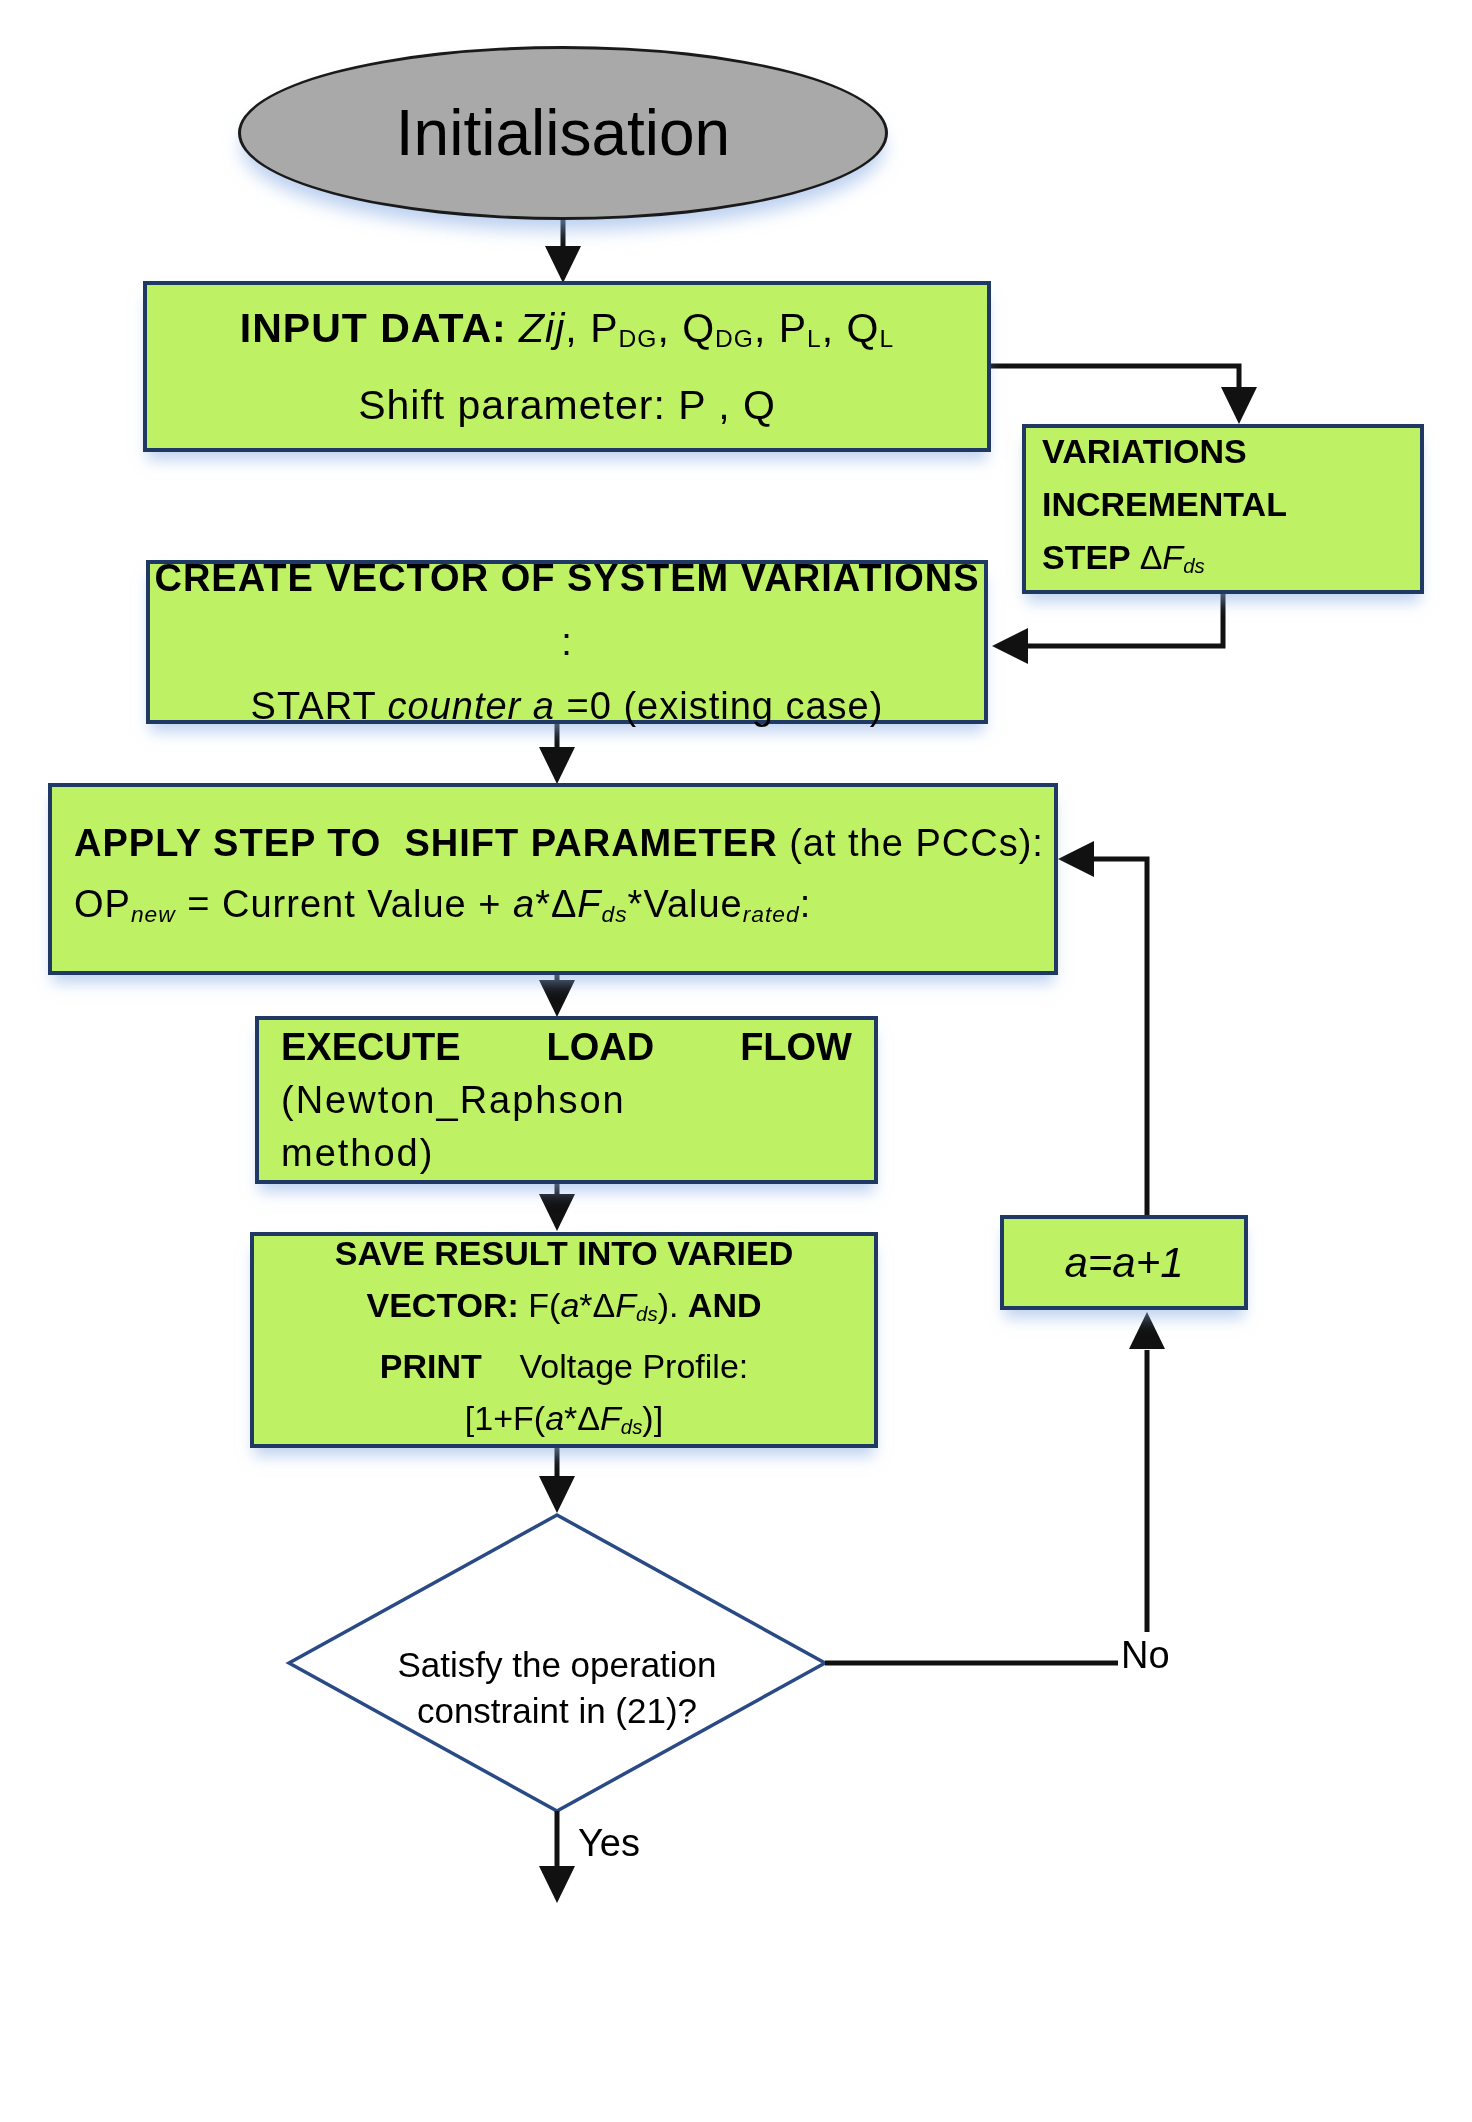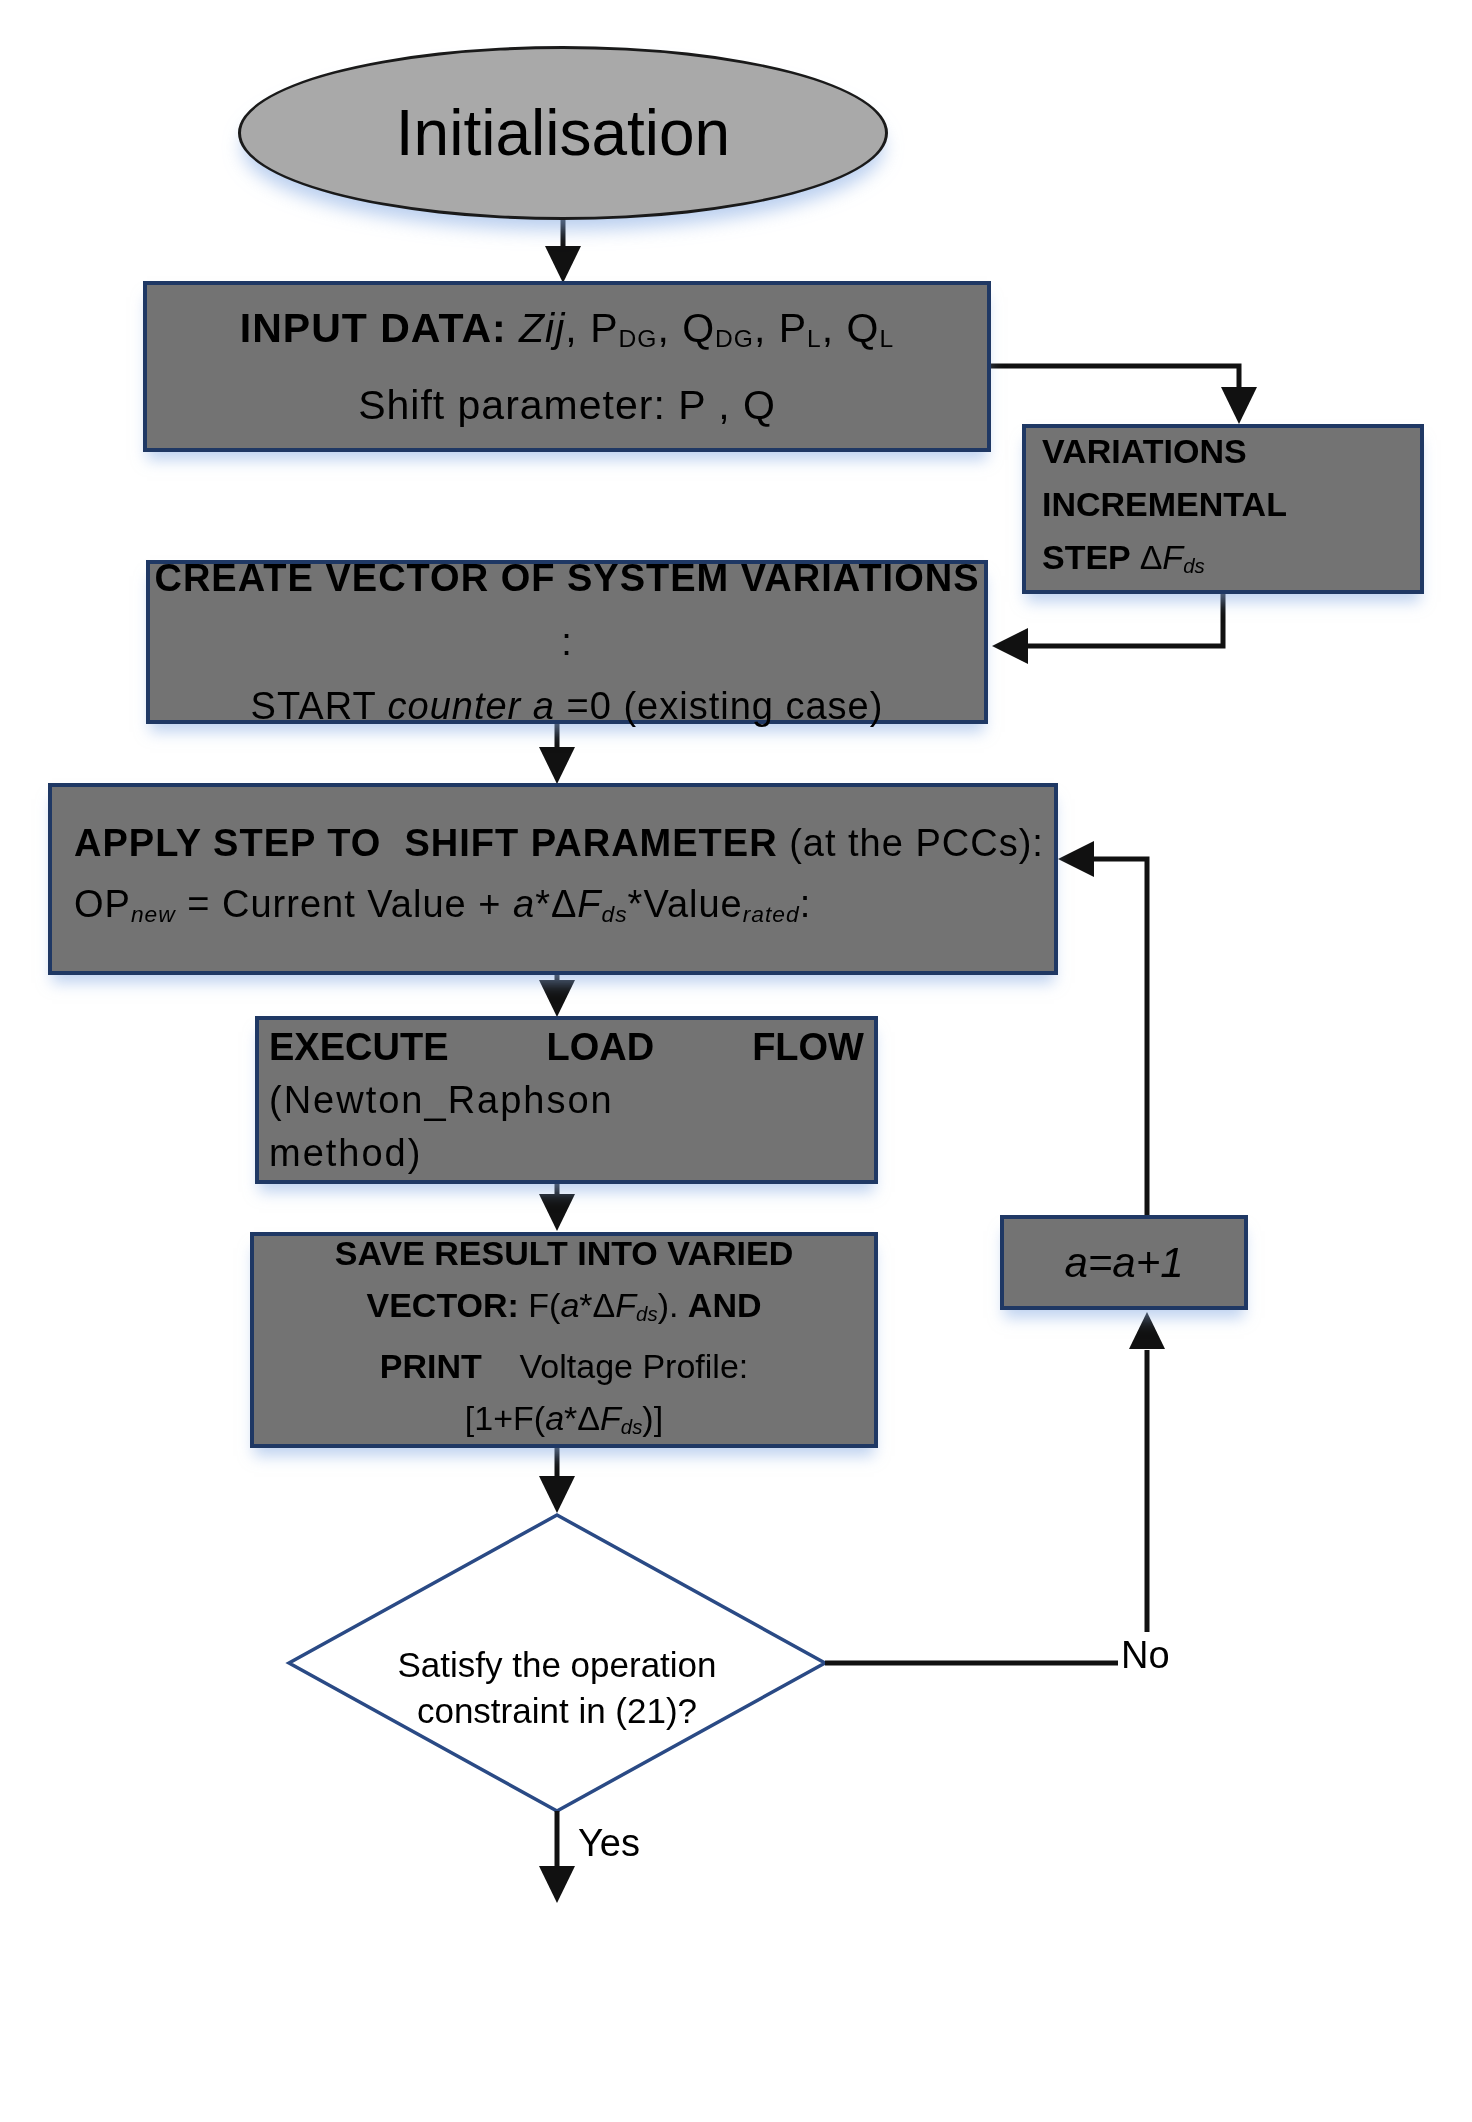--- a/index.html
+++ b/index.html
@@ -8,42 +8,42 @@
   }
   *{margin:0;padding:0;box-sizing:border-box}
   html,body{background:#ffffff}
   body{font-family:"Liberation Sans",sans-serif;color:#000;}
   #canvas{position:relative;width:1472px;height:2122px;background:#fff;overflow:hidden}
   #wires{position:absolute;left:0;top:0;z-index:1}
   .flow{stroke:var(--line-color);stroke-width:5;fill:none}
   .head{fill:var(--line-color);stroke:none}
   .diamond{fill:#ffffff;stroke:var(--diamond-border);stroke-width:3.5}
   .node{position:absolute;z-index:2}
-  .box{background:#737373;border:4px solid var(--box-border);
+  .box{background:#bef264;border:4px solid var(--box-border);
        display:flex;flex-direction:column;justify-content:center;
        box-shadow:0 12px 14px -4px rgba(140,175,228,.55)}
   .terminal{background:var(--terminal-fill);border:3px solid var(--terminal-border);
        border-radius:50%;display:flex;align-items:center;justify-content:center;
        box-shadow:0 14px 18px -4px rgba(140,175,228,.6)}
   .line{white-space:pre-wrap}
   .b{font-weight:bold}
   .i{font-style:italic}
   .sub{font-size:.6em;vertical-align:-.22em}
   
   #init{left:238px;top:46px;width:650px;height:174px;font-size:64px;font-weight:normal}
   #stop{left:380px;top:1902px;width:356px;height:166px;font-size:58px;font-weight:bold;letter-spacing:1px}
   #input{left:143px;top:281px;width:848px;height:171px;text-align:center}
   #input .line{font-size:41px;line-height:66px;letter-spacing:1px}
   #calc{left:1022px;top:424px;width:402px;height:170px;padding-left:16px}
   #calc .line{font-size:34px;line-height:53px}
   #create{left:146px;top:560px;width:842px;height:164px;text-align:center}
   #create .line{font-size:38px;line-height:64px;letter-spacing:1px}
   #apply{left:48px;top:783px;width:1010px;height:192px;padding-left:22px}
   #apply .line{font-size:38px;line-height:61px;letter-spacing:1px}
-  #execute{left:255px;top:1016px;width:623px;height:168px;padding:0 10px}
+  #execute{left:255px;top:1016px;width:623px;height:168px;padding:0 22px}
   #execute .line{font-size:38px;line-height:53px;letter-spacing:2px}
   #execute .row-justify{display:flex;justify-content:space-between;letter-spacing:0}
   #save{left:250px;top:1232px;width:628px;height:216px;text-align:center}
   #save .line{font-size:34px;line-height:52px}
   #loop{left:1000px;top:1215px;width:248px;height:95px;text-align:center}
   #loop .line{font-size:42px;line-height:87px}
   #decision-text{left:327px;top:1642px;width:460px;text-align:center;font-size:35px;line-height:46px}
   .edge-label{position:absolute;z-index:3;font-size:38px}
   #label-yes{left:578px;top:1822px}
   #label-no{left:1121px;top:1634px}

